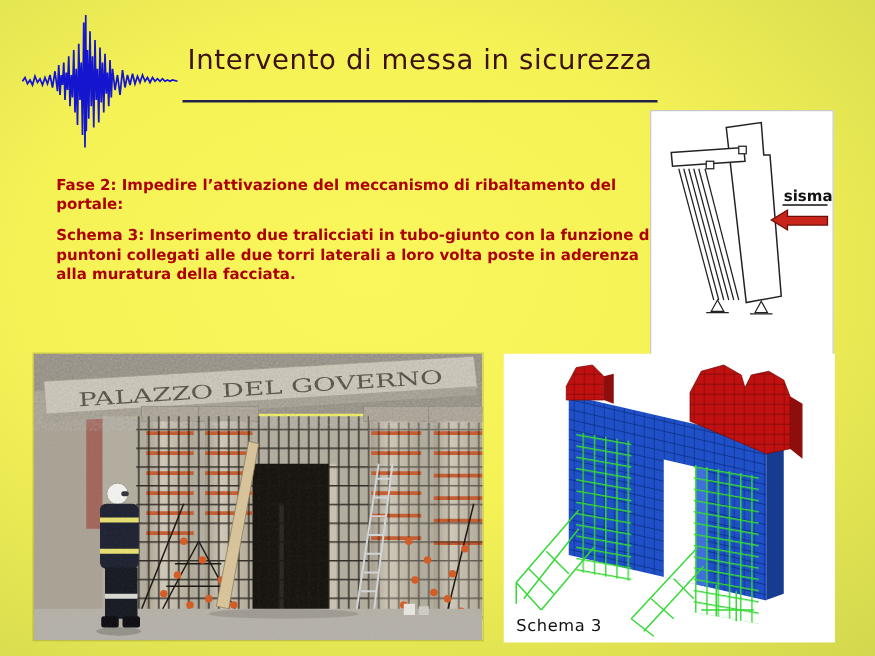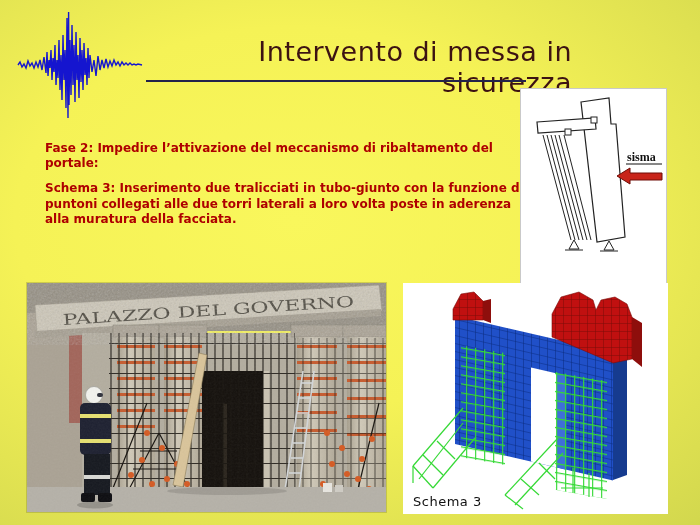--- a/index.html
+++ b/index.html
@@ -4,32 +4,32 @@
 <style>
   html,body{margin:0;padding:0;}
   body{width:700px;height:525px;overflow:hidden;font-family:"DejaVu Sans",sans-serif;}
   .slide{
     position:relative;width:700px;height:525px;
     background:radial-gradient(ellipse 620px 430px at 42% 42%, #f9f75c 0%, #f5f256 45%, #e3e452 72%, #d3d84e 95%, #ced34b 100%);
   }
   .seismo{position:absolute;left:16px;top:10px;width:132px;height:114px;}
   .title{
     position:absolute;left:150px;top:36px;width:422px;
-    text-align:right;font-size:27px;letter-spacing:.5px;color:#3c1212;
+    text-align:left;font-size:22px;letter-spacing:.5px;color:#3c1212;
     font-family:"DejaVu Sans",sans-serif;
   }
   .title-rule{position:absolute;left:146px;top:80px;width:380px;height:2px;background:#23234a;}
   .bodytext{
     position:absolute;left:45px;top:141px;width:482px;
     color:#ae0000;font-weight:bold;font-size:12px;line-height:1.27;
   }
   .bodytext p{margin:0 0 10px 0;}
   .diagram-box{
     position:absolute;left:520px;top:88px;width:147px;height:221px;
-    background:#ffffff;border:1px solid #c9c9c9;box-sizing:border-box;font-family:Liberation Serif, serif;
+    background:#ffffff;border:1px solid #c9c9c9;box-sizing:border-box;
   }
   .photo{
     position:absolute;left:27px;top:283px;width:359px;height:229px;
     box-shadow:0 0 0 1px rgba(90,90,40,.25);
   }
   .model-box{
     position:absolute;left:403px;top:283px;width:265px;height:231px;background:#ffffff;
   }
   .model-caption{
     position:absolute;left:10px;bottom:5px;font-size:13px;color:#111111;

